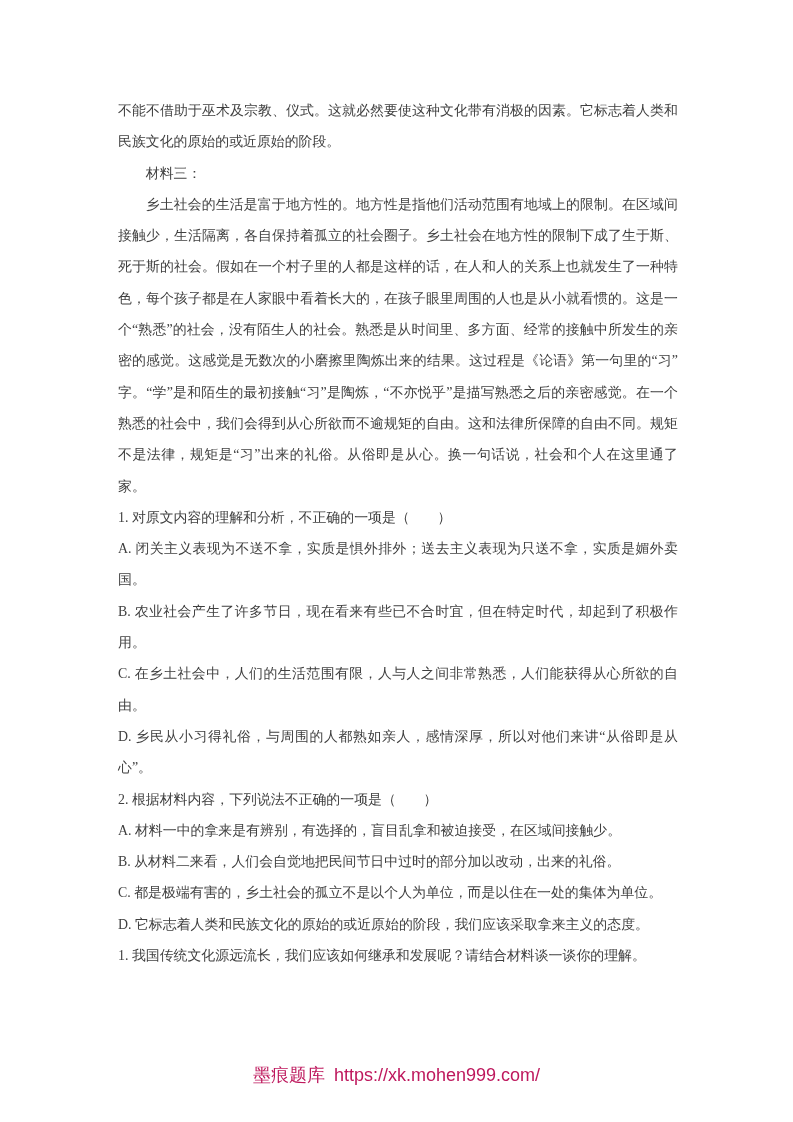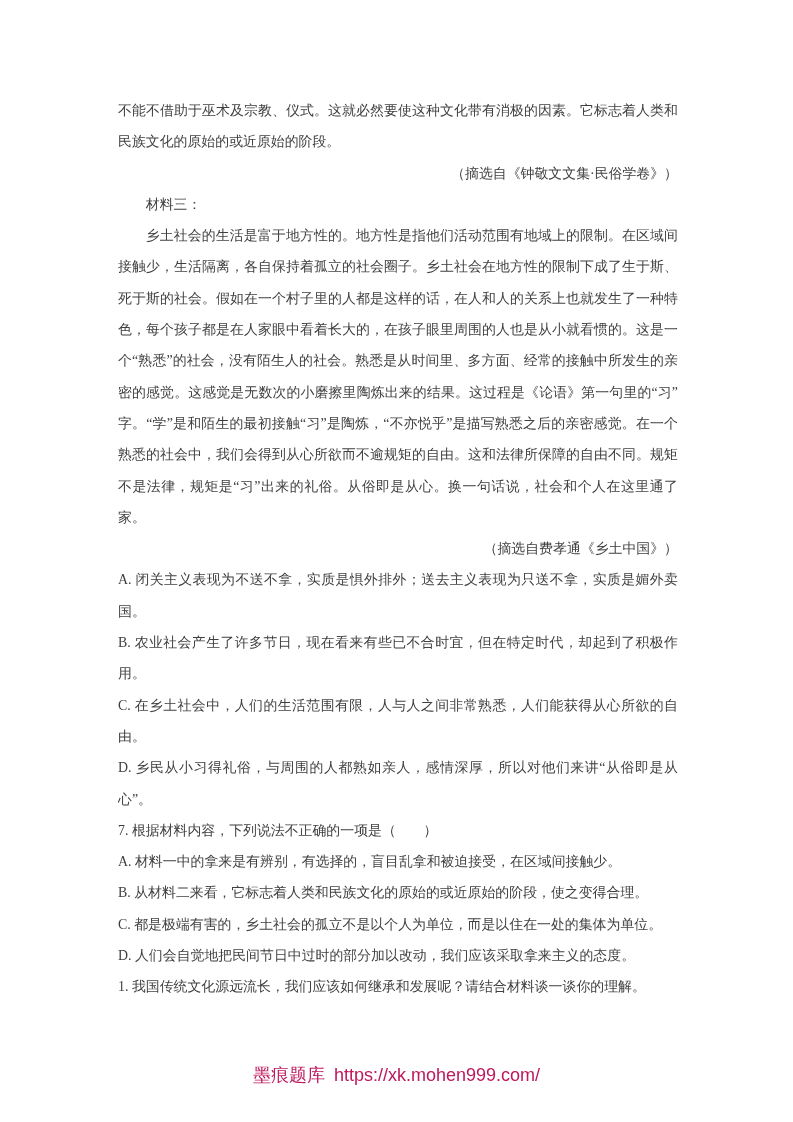--- a/index.html
+++ b/index.html
@@ -50,33 +50,32 @@
   .footer span { margin: 0 2px; }
 </style>
 </head>
 <body>
 
 <div class="page">
 
   <div class="content">
 
   <div class="para body">不能不借助于巫术及宗教、仪式。这就必然要使这种文化带有消极的因素。它标志着人类和民族文化的原始的或近原始的阶段。</div>
-      <div class="para citation">（摘选自《钟敬文文集·民俗学卷》）</div>
       <div class="para heading indent">材料三：</div>
       <div class="para body indent">乡土社会的生活是富于地方性的。地方性是指他们活动范围有地域上的限制。在区域间接触少，生活隔离，各自保持着孤立的社会圈子。乡土社会在地方性的限制下成了生于斯、死于斯的社会。假如在一个村子里的人都是这样的话，在人和人的关系上也就发生了一种特色，每个孩子都是在人家眼中看着长大的，在孩子眼里周围的人也是从小就看惯的。这是一个“熟悉”的社会，没有陌生人的社会。熟悉是从时间里、多方面、经常的接触中所发生的亲密的感觉。这感觉是无数次的小磨擦里陶炼出来的结果。这过程是《论语》第一句里的“习”字。“学”是和陌生的最初接触“习”是陶炼，“不亦悦乎”是描写熟悉之后的亲密感觉。在一个熟悉的社会中，我们会得到从心所欲而不逾规矩的自由。这和法律所保障的自由不同。规矩不是法律，规矩是“习”出来的礼俗。从俗即是从心。换一句话说，社会和个人在这里通了家。</div>
-      <div class="para citation">（摘选自费孝通《乡土中国》）</div>
+      <div class="para question">1. 对原文内容的理解和分析，不正确的一项是（　　）</div>
       <div class="para option">A. 闭关主义表现为不送不拿，实质是惧外排外；送去主义表现为只送不拿，实质是媚外卖国。</div>
       <div class="para option">B. 农业社会产生了许多节日，现在看来有些已不合时宜，但在特定时代，却起到了积极作用。</div>
       <div class="para option">C. 在乡土社会中，人们的生活范围有限，人与人之间非常熟悉，人们能获得从心所欲的自由。</div>
       <div class="para option">D. 乡民从小习得礼俗，与周围的人都熟如亲人，感情深厚，所以对他们来讲“从俗即是从心”。</div>
-      <div class="para question">7. 根据材料内容，下列说法不正确的一项是（　　）</div>
+      <div class="para question">2. 根据材料内容，下列说法不正确的一项是（　　）</div>
       <div class="para option">A. 材料一中的拿来是有辨别，有选择的，盲目乱拿和被迫接受，在区域间接触少。</div>
-      <div class="para option">B. 从材料二来看，它标志着人类和民族文化的原始的或近原始的阶段，使之变得合理。</div>
+      <div class="para option">B. 从材料二来看，人们会自觉地把民间节日中过时的部分加以改动，出来的礼俗。</div>
       <div class="para option">C. 都是极端有害的，乡土社会的孤立不是以个人为单位，而是以住在一处的集体为单位。</div>
-      <div class="para option">D. 人们会自觉地把民间节日中过时的部分加以改动，我们应该采取拿来主义的态度。</div>
+      <div class="para option">D. 它标志着人类和民族文化的原始的或近原始的阶段，我们应该采取拿来主义的态度。</div>
       <div class="para question">1. 我国传统文化源远流长，我们应该如何继承和发展呢？请结合材料谈一谈你的理解。</div>
     </div>
 
   <div class="footer">
     <span>墨痕题库</span>
     <span>https://xk.mohen999.com/</span>
   </div>
 
 </div>
 

